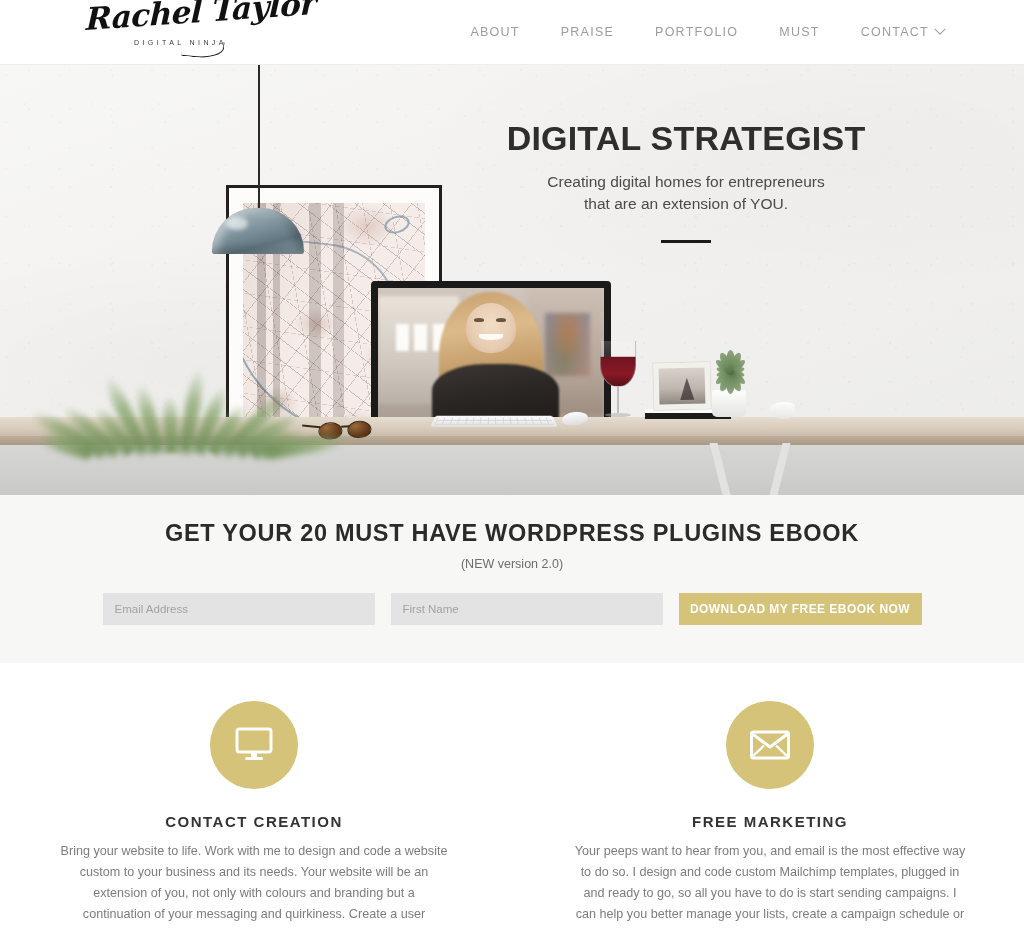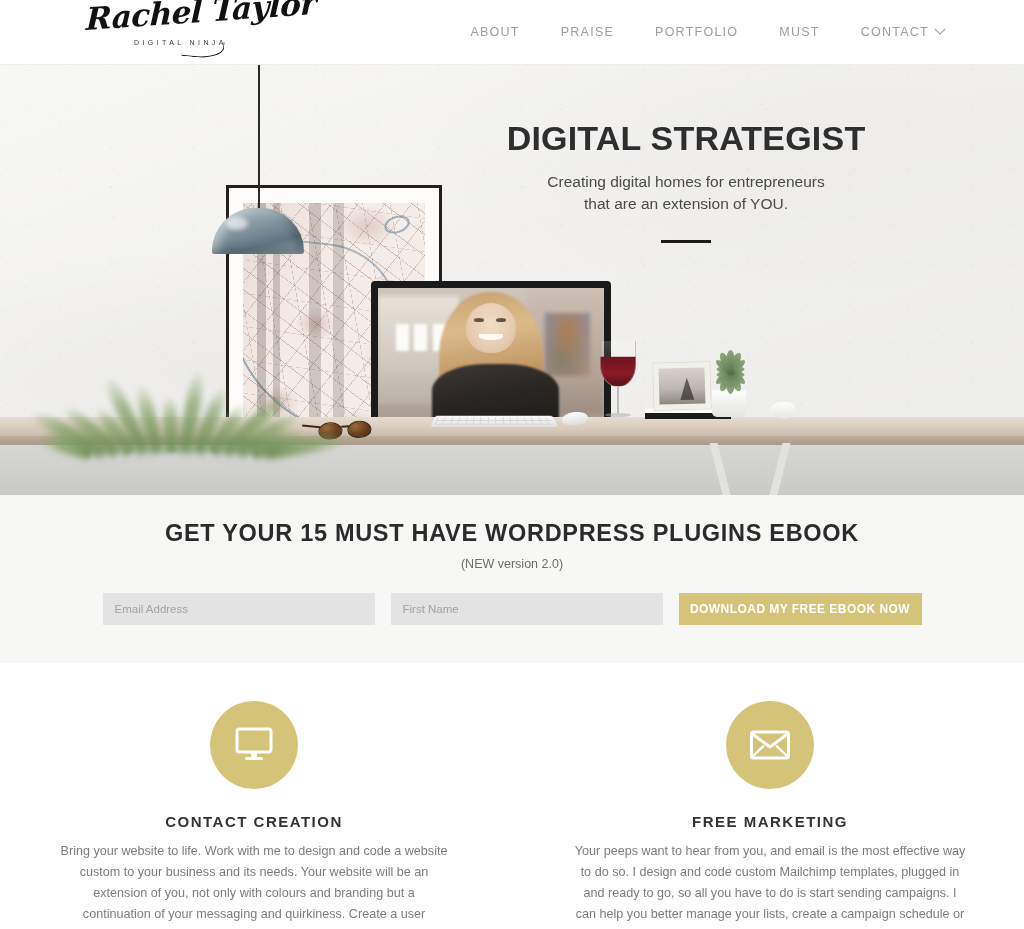--- a/index.html
+++ b/index.html
@@ -701,21 +701,21 @@
     <h1 class="hero-title">DIGITAL STRATEGIST</h1>
     <p class="hero-sub">
       <span>Creating digital homes for entrepreneurs</span><br>
       <span>that are an extension of YOU.</span>
     </p>
     <div class="hero-rule"></div>
   </div>
 </section>
 
 <section class="ebook">
-  <h2 class="ebook-title">GET YOUR 15 MUST HAVE WORDPRESS PLUGINS EBOOK</h2>
+  <h2 class="ebook-title">GET YOUR 20 MUST HAVE WORDPRESS PLUGINS EBOOK</h2>
   <div class="ebook-sub">(NEW version 2.0)</div>
   <form class="ebook-form">
     <input class="field" type="email" placeholder="Email Address" style="">
     <input class="field" type="text" placeholder="First Name" style="">
     <button class="cta">DOWNLOAD MY FREE EBOOK NOW</button>
   </form>
 </section>
 
 <section class="services">
 

